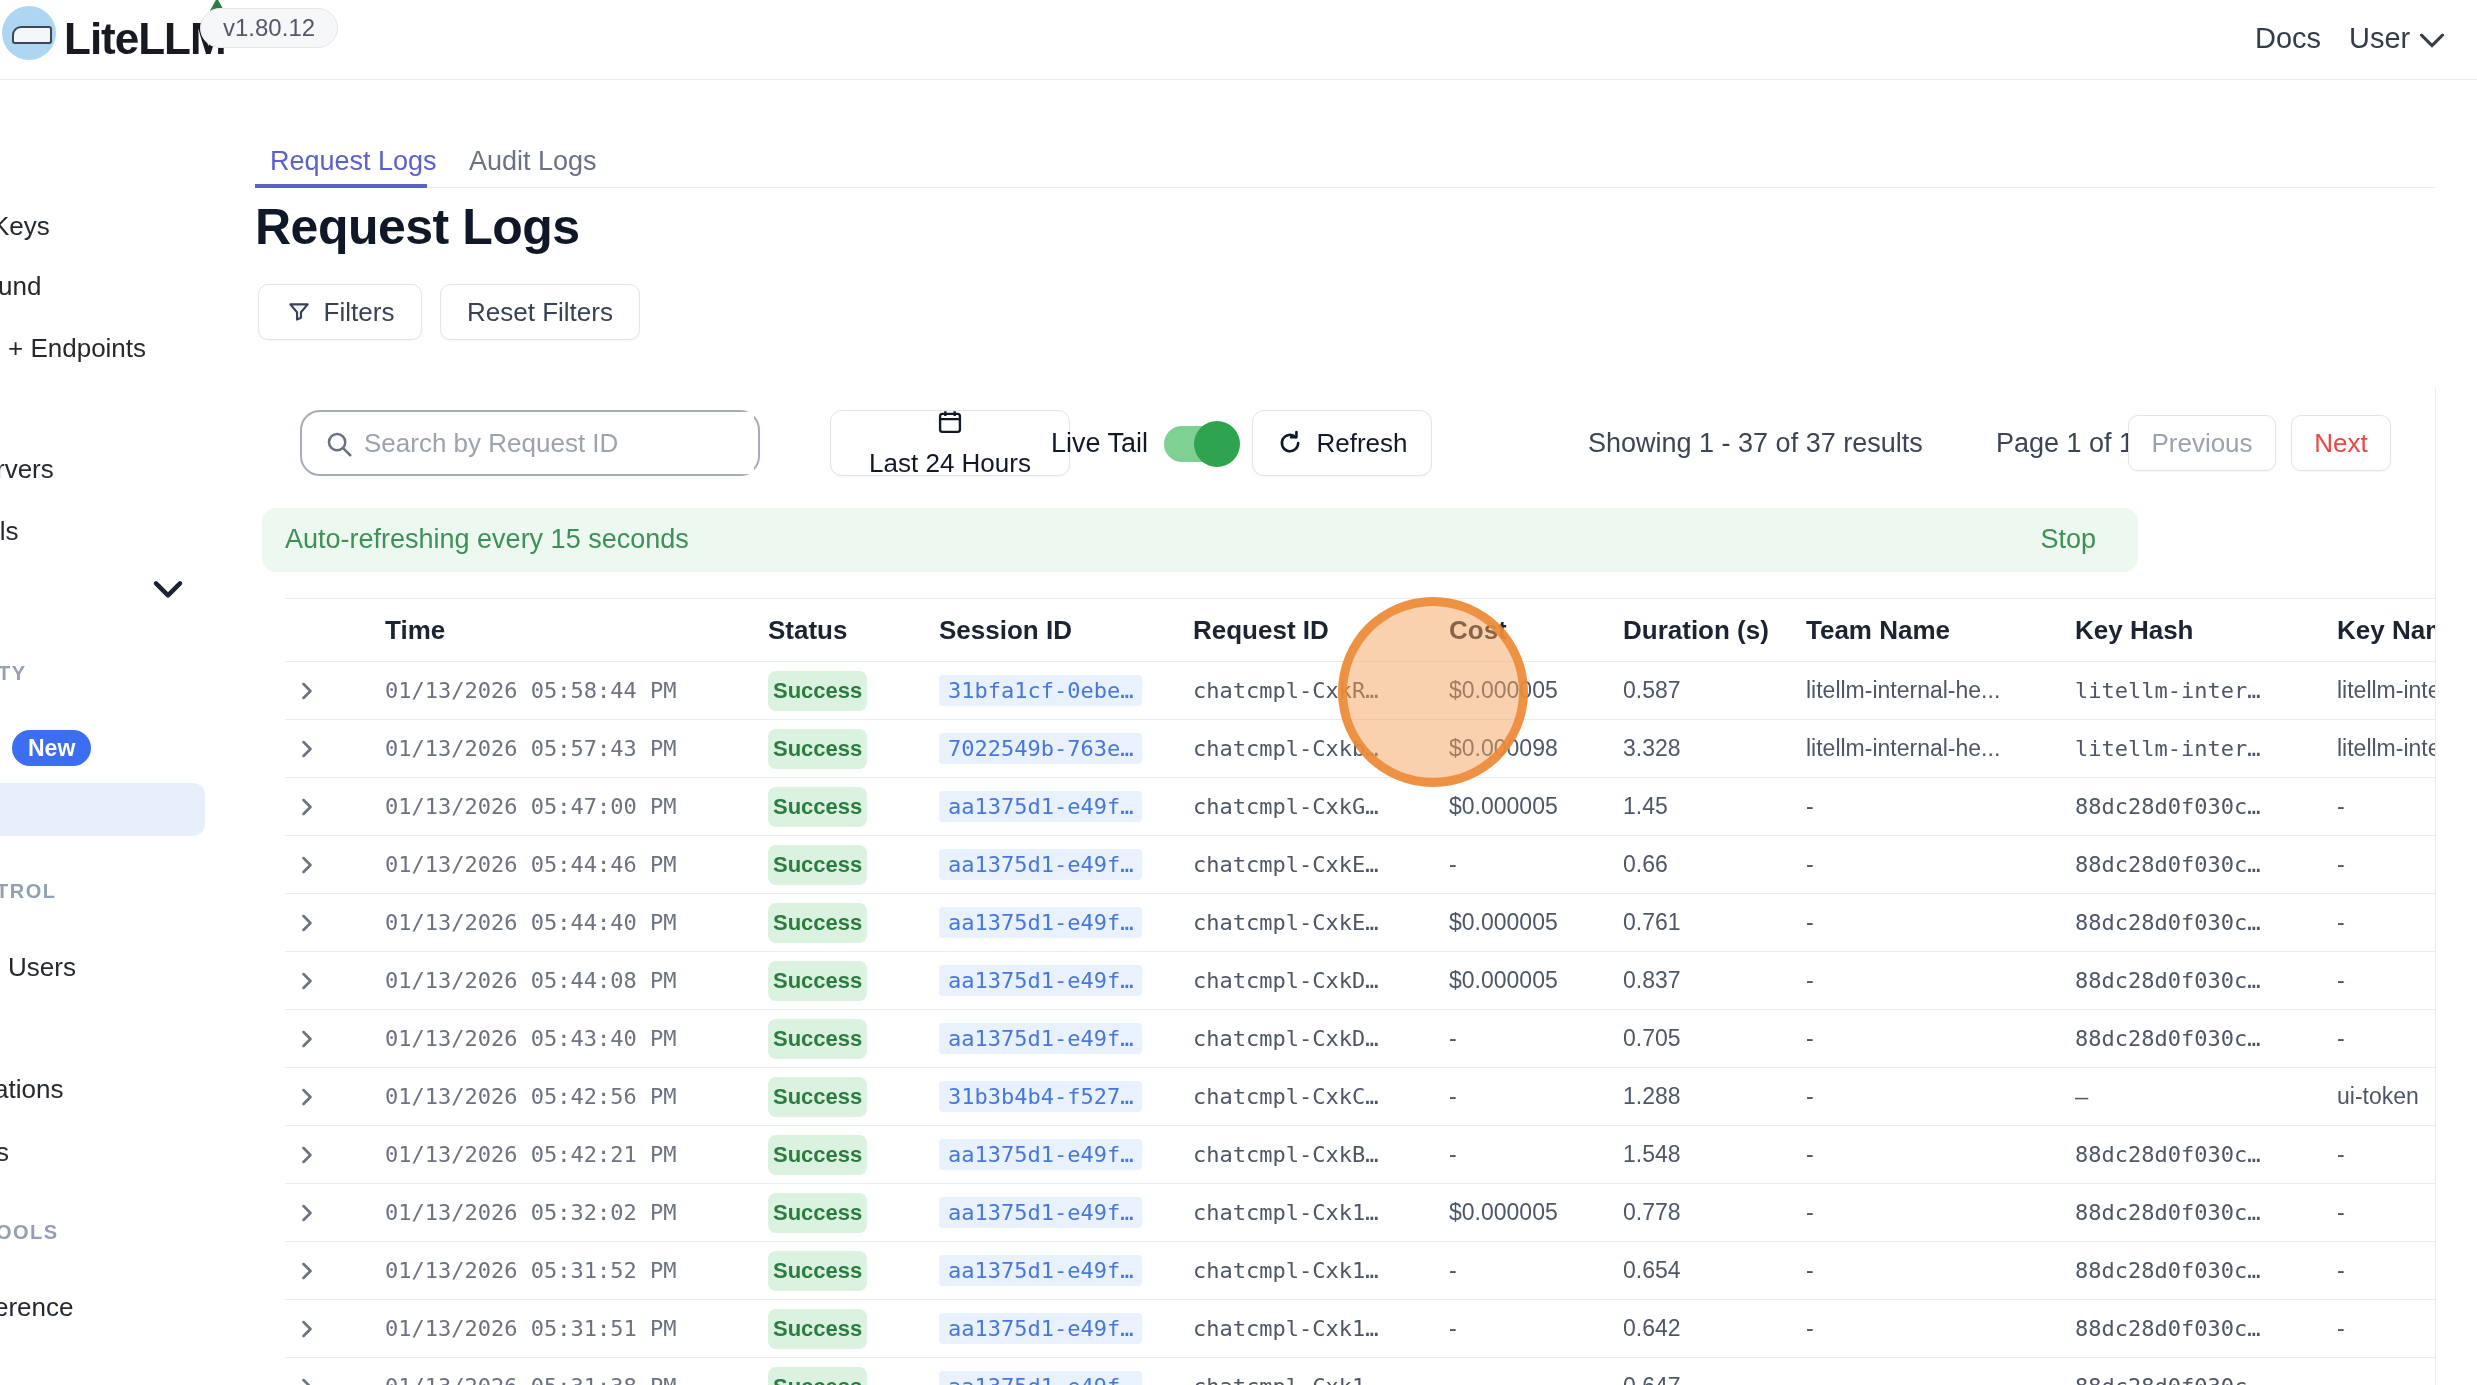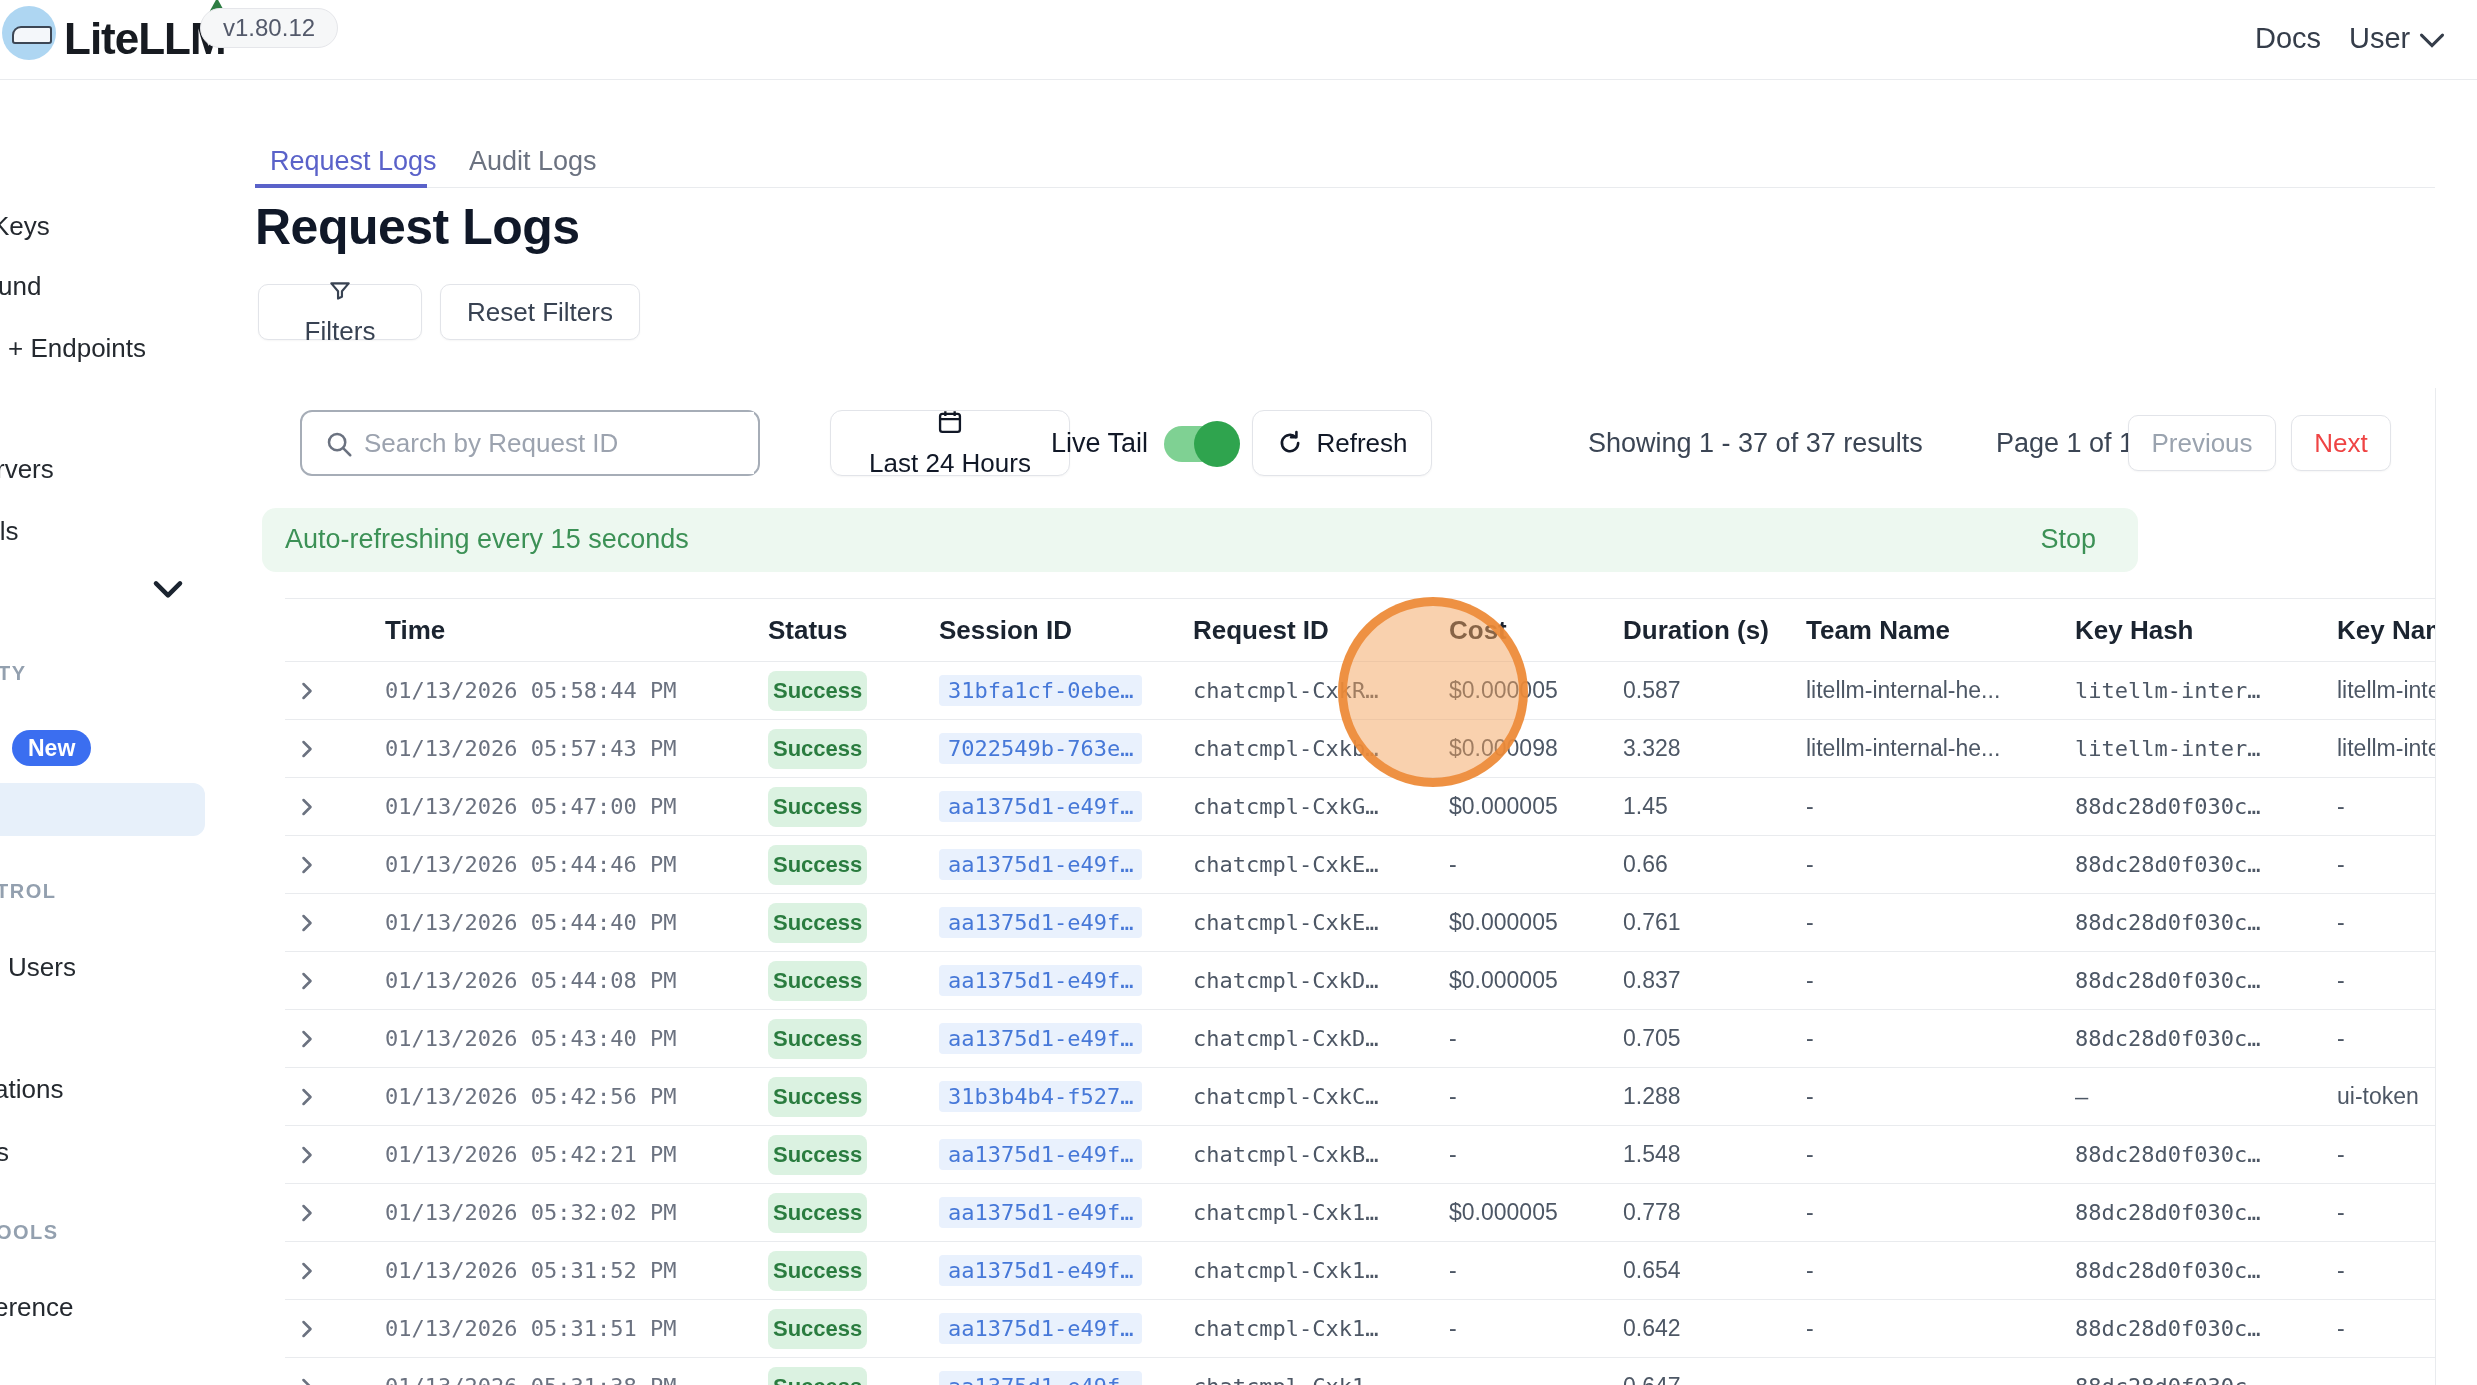--- a/index.html
+++ b/index.html
@@ -50,21 +50,21 @@
   .tab.inactive{color:#6b7280;}
   .tab-underline{position:absolute;left:255px;top:184px;width:172px;height:4px;background:var(--accent);}
   .page-title{position:absolute;left:255px;top:198px;font-size:50px;font-weight:800;
     color:#101828;letter-spacing:-0.5px;}
   .btn{position:absolute;height:56px;background:#fff;border:1px solid #e2e4e9;border-radius:10px;
     display:flex;align-items:center;justify-content:center;gap:12px;font-size:26px;color:#384252;
     cursor:pointer;box-shadow:0 1px 2px rgba(0,0,0,.04);}
 
   
   .search-box{position:absolute;left:300px;top:410px;width:460px;height:66px;border:2px solid #a6adb7;
-    border-radius:12px;background:#fff;}
+    border-radius:20px;background:#fff;}
   .search-box input{position:absolute;left:62px;top:0;width:390px;height:62px;border:none;outline:none;
     font-size:26px;color:#374151;font-family:"Liberation Sans",sans-serif;}
   .search-box input::placeholder{color:#9ca3af;}
   .toolbar-btn{top:410px;height:66px;border-radius:12px;}
   .live-tail-label{position:absolute;left:1051px;top:428px;font-size:27px;font-weight:500;color:#111827;}
   .toggle{position:absolute;left:1164px;top:426px;width:70px;height:36px;border-radius:18px;
     background:#7fd193;cursor:pointer;}
   .toggle-knob{position:absolute;right:-6px;top:-5px;width:46px;height:46px;border-radius:50%;
     background:#2fa44e;}
   .results-summary{position:absolute;left:1588px;top:428px;font-size:27px;color:#3b4554;}
@@ -136,21 +136,21 @@
 <div class="side-item" style="left:-4px;top:1137px;">s</div>
 <div class="side-section" style="left:-4px;top:1221px;">OOLS</div>
 <div class="side-item" style="left:-6px;top:1292px;">erence</div>
 
 <div class="tabs-line"></div>
 <div class="tab-underline"></div>
 <div class="tab active" style="left:270px;">Request Logs</div>
 <div class="tab inactive" style="left:469px;">Audit Logs</div>
 <h1 class="page-title">Request Logs</h1>
 
-<div class="btn" style="left:258px;top:284px;width:164px;flex-direction:column;">
+<div class="btn" style="left:258px;top:284px;width:164px;">
   <span>
     <svg width="26" height="26" viewBox="0 0 24 24">
         <path d="M4 5h16l-6.2 7.2v5.2L10.2 19v-6.8z" fill="none" stroke="#384252" stroke-width="2" stroke-linejoin="round"></path>
       </svg>
   </span>
   <span>Filters</span>
 </div>
 <div class="btn" style="left:440px;top:284px;width:200px;">
   <span>Reset Filters</span>
 </div>

